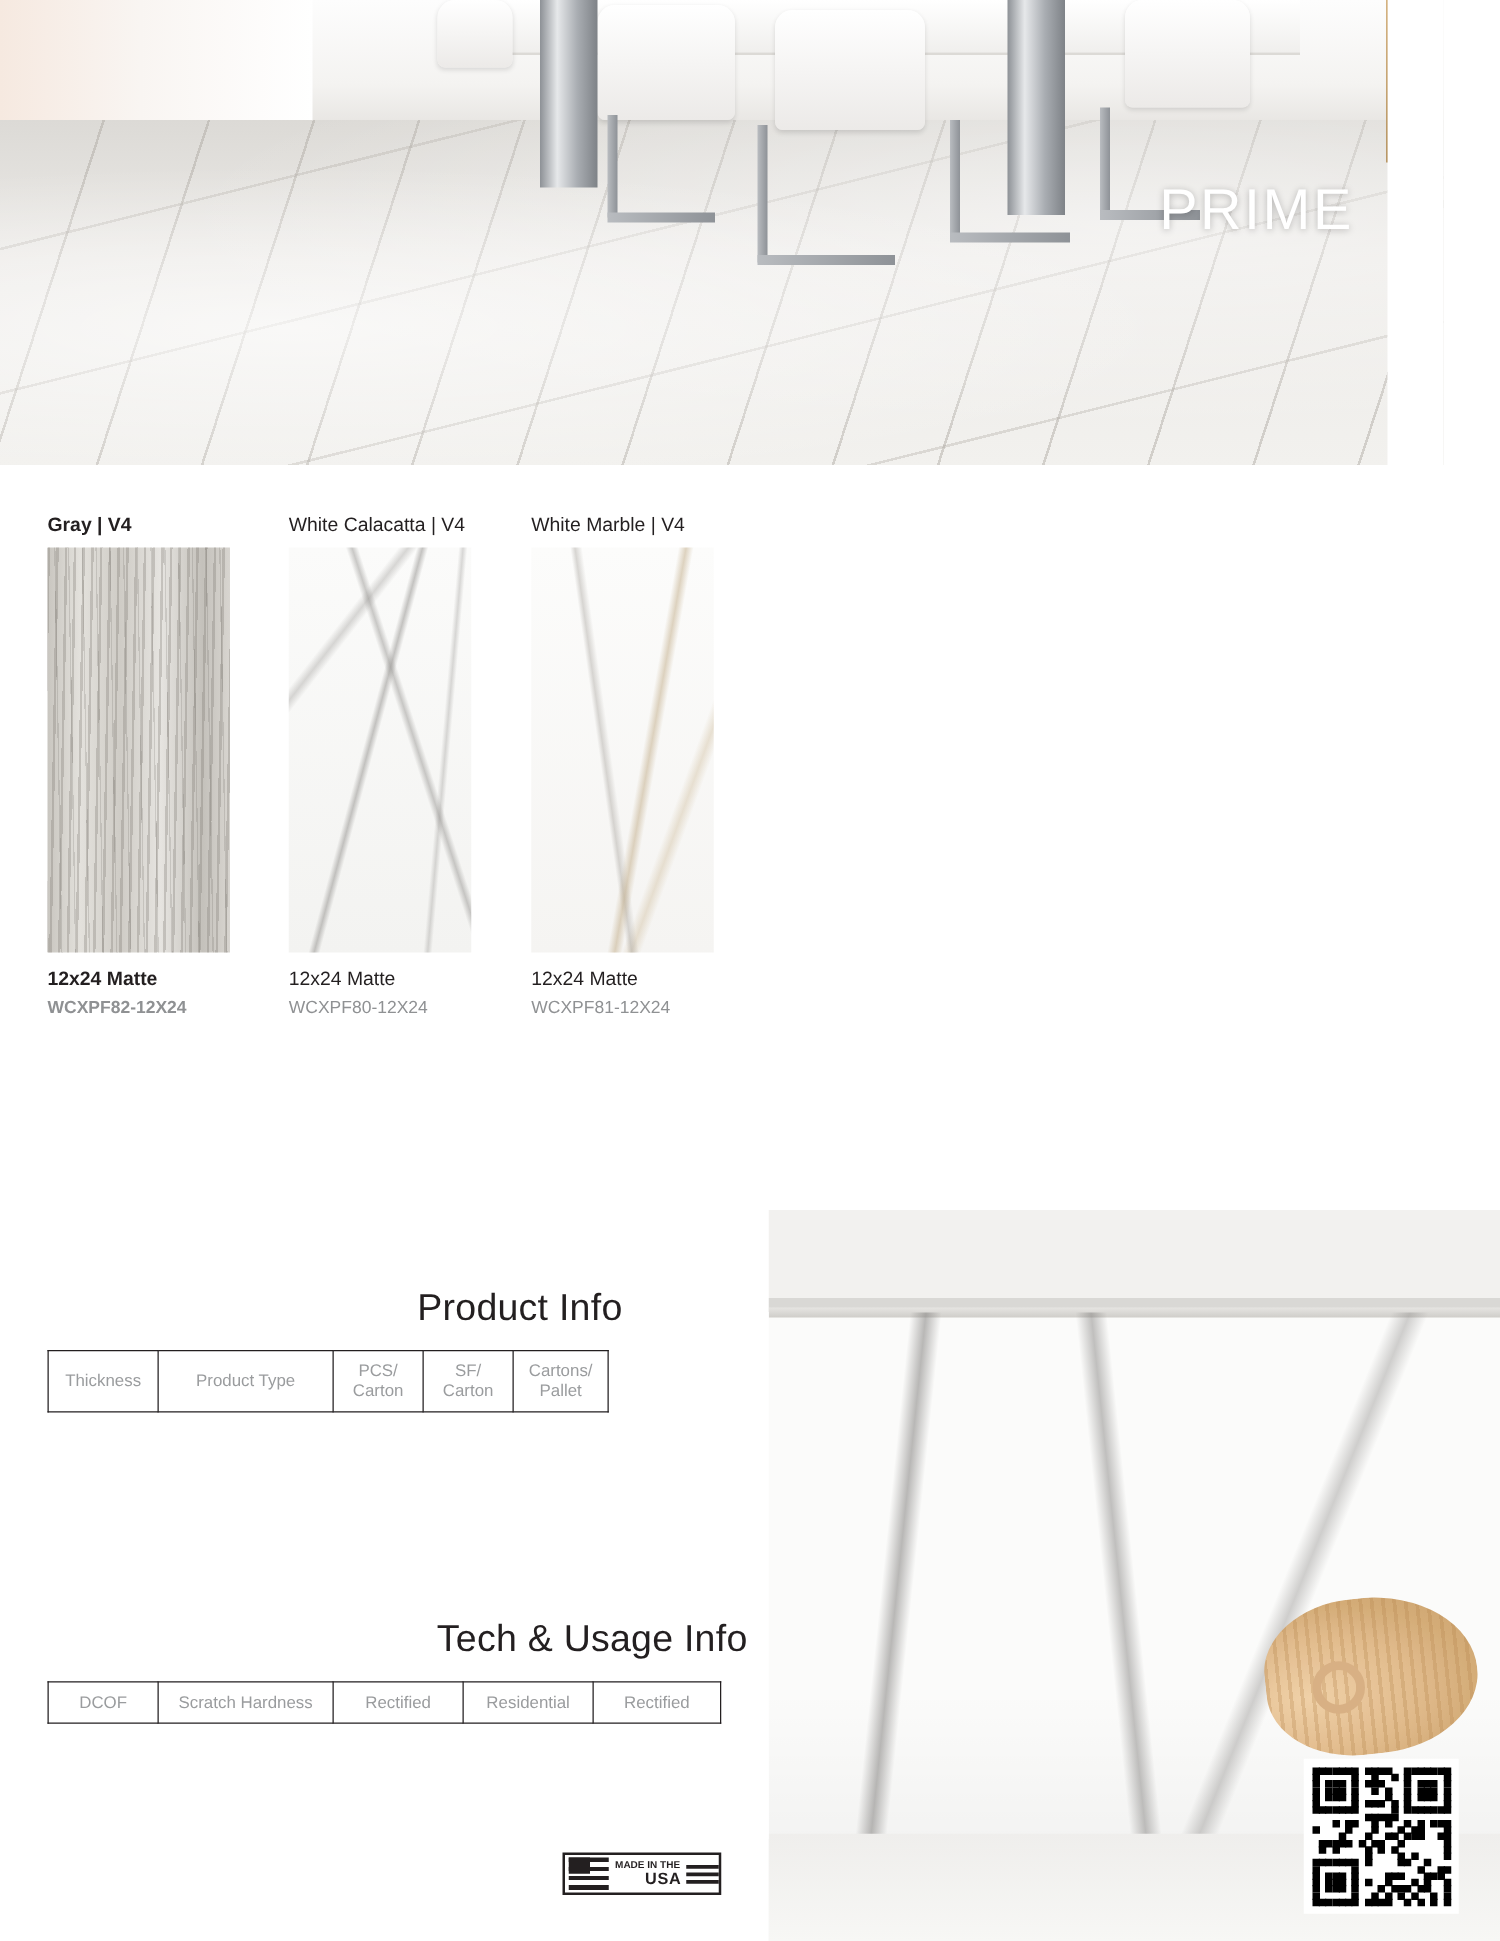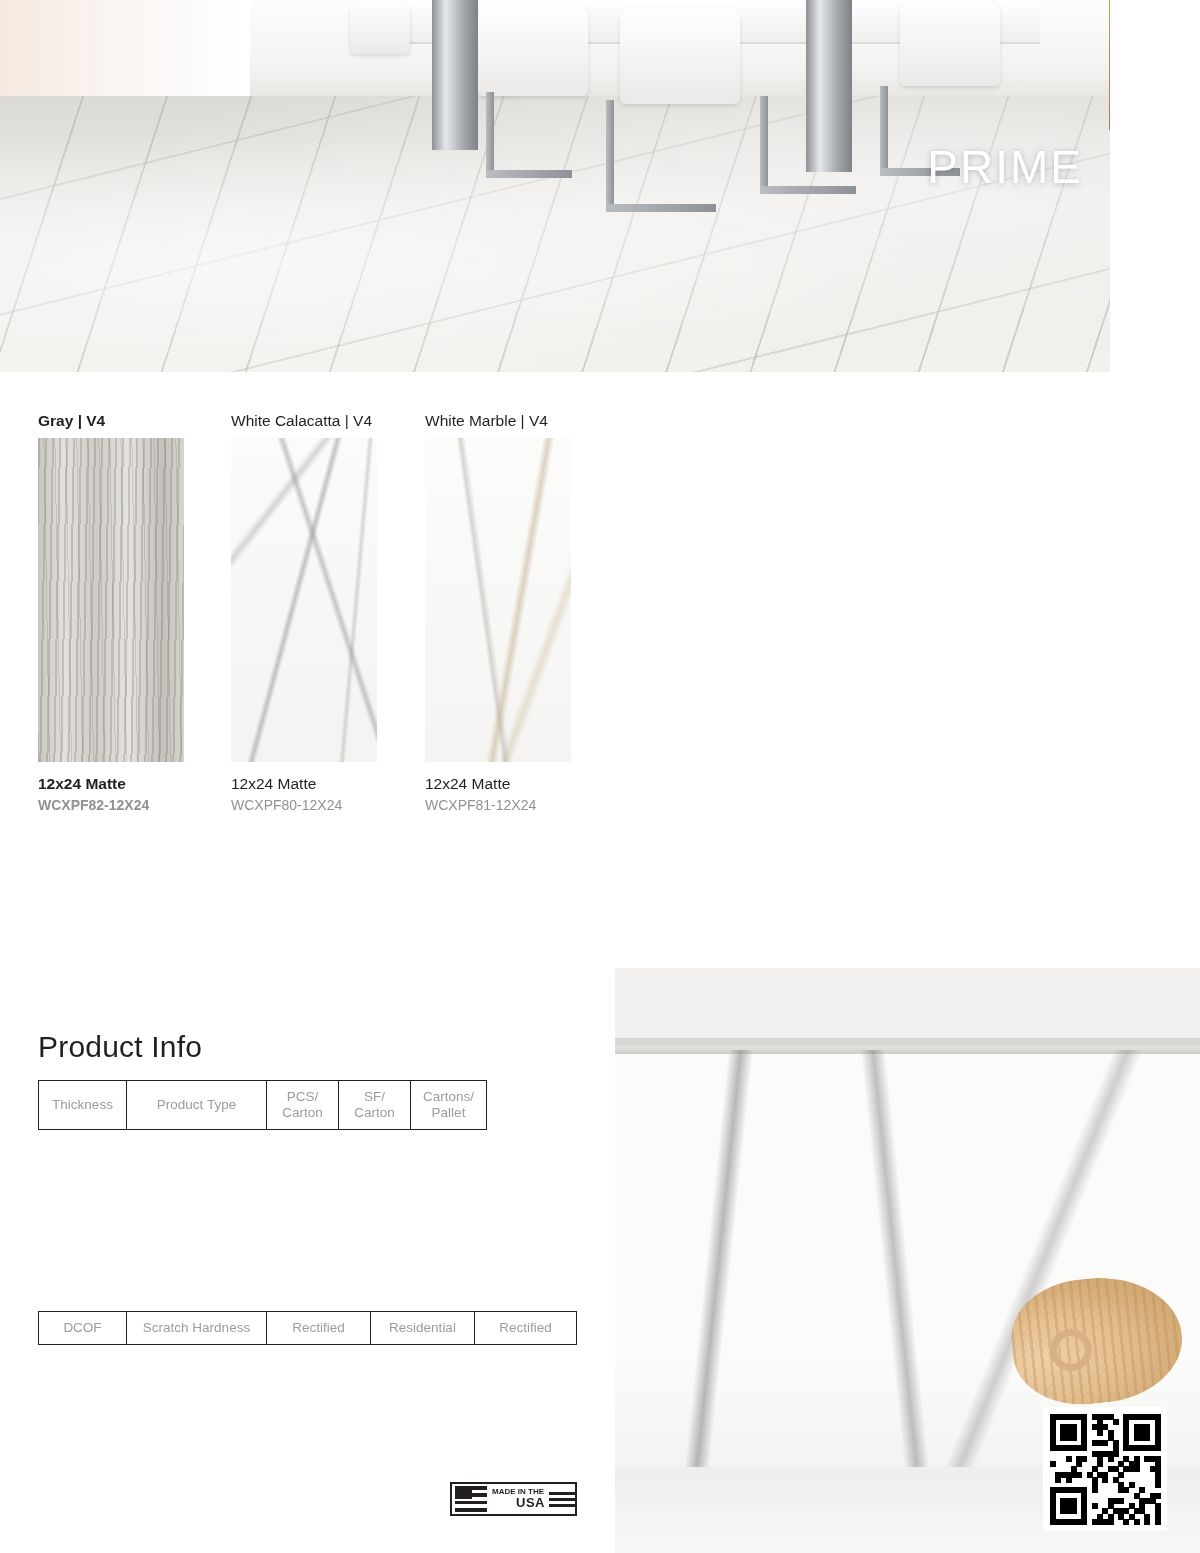--- a/index.html
+++ b/index.html
@@ -96,21 +96,21 @@
       linear-gradient(100deg, rgba(196,176,142,0) 58%, rgba(196,176,142,.55) 61%, rgba(196,176,142,0) 64%),
       linear-gradient(82deg, rgba(170,166,160,0) 40%, rgba(170,166,160,.45) 42%, rgba(170,166,160,0) 45%),
       linear-gradient(110deg, rgba(205,186,152,0) 72%, rgba(205,186,152,.40) 75%, rgba(205,186,152,0) 78%),
       linear-gradient(180deg,#fcfcfb,#f5f4f2);
   }
   .swatch-size{ font-size:15.5px; color:#231f20; margin-top:13px; }
   .swatch-sku{ font-size:14px; color:#8f9193; margin-top:4px; }
 
   
   .section-title{
-    font-size:30px; font-weight:400; color:#231f20; letter-spacing:.2px;
+    font-size:30px; font-weight:400; color:#231f20; letter-spacing:.2px;text-align:right;
   }
   .product-info{ position:absolute; left:38px; top:1030px; width:460px; }
   .tech-info{ position:absolute; left:38px; top:1295px; width:560px; }
 
   table.spec{
     border-collapse:collapse; margin-top:16px; border:1px solid #231f20;
   }
   table.spec th{
     font-weight:400; color:#9a9c9e; font-size:13.5px; line-height:1.18;
     padding:8px 10px; border:1px solid #231f20; text-align:center; vertical-align:middle;
@@ -247,20 +247,21 @@
         <th style="width:140px">Product Type</th>
         <th style="width:72px">PCS/ Carton</th>
         <th style="width:72px">SF/ Carton</th>
         <th style="width:76px">Cartons/ Pallet</th>
       </tr>
     </tbody>
       </table>
   </div>
 
   <div class="tech-info">
+    <div class="section-title">Tech &amp; Usage Info</div>
     <table class="spec">
       <tbody>
           <tr>
         <th style="width:88px">DCOF</th>
         <th style="width:140px">Scratch Hardness</th>
         <th style="width:104px">Rectified</th>
         <th style="width:104px">Residential</th>
         <th style="width:102px">Rectified</th>
       </tr>
     </tbody>

